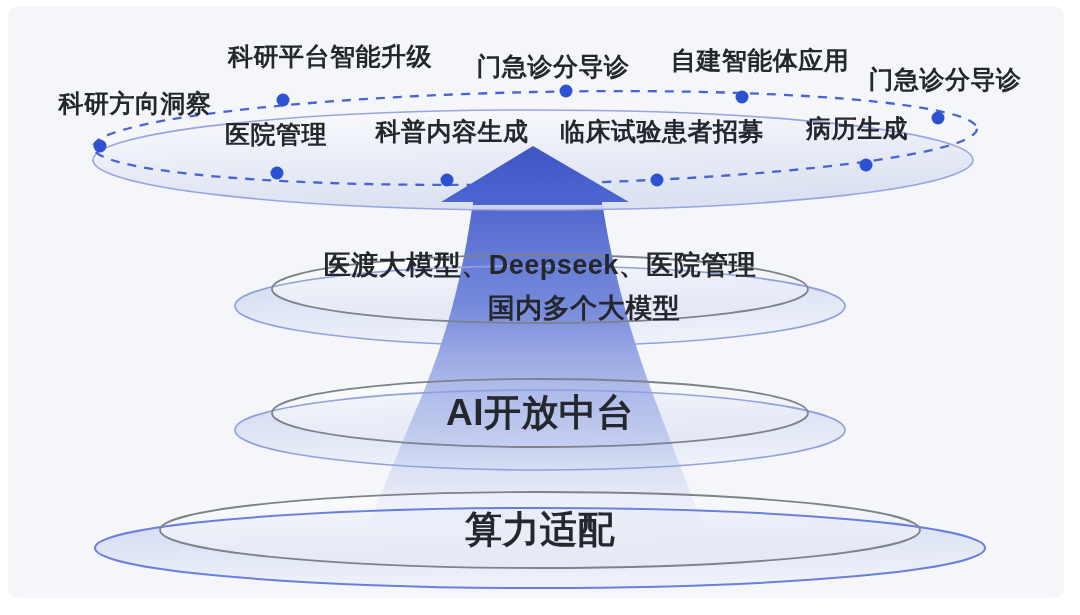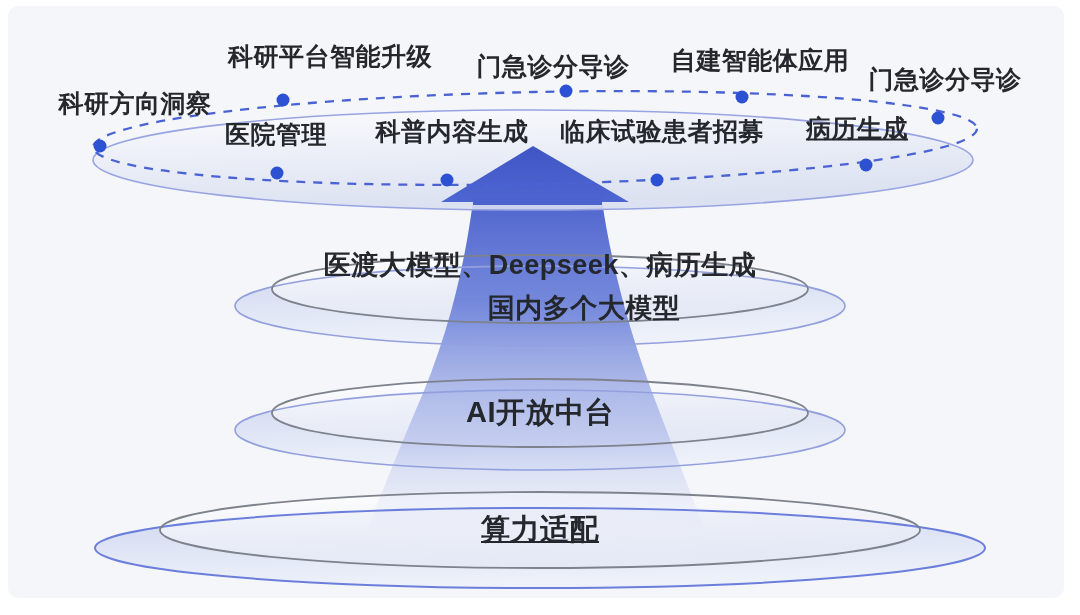--- a/index.html
+++ b/index.html
@@ -13,36 +13,36 @@
     --base-stroke-strong:#6b7edb;
   }
   html,body{margin:0;padding:0;background:#ffffff;}
   body{font-family:"Liberation Sans","DejaVu Sans",sans-serif;}
   .stage{position:relative;width:1080px;height:615px;background:#ffffff;overflow:hidden;}
   .card{position:absolute;left:8px;top:6px;width:1056px;height:592px;background:var(--card-bg);border-radius:10px;}
   .diagram{position:absolute;left:0;top:0;width:1080px;height:615px;}
   .lbl{position:absolute;transform:translate(-50%,-50%);color:var(--text-dark);font-weight:800;white-space:nowrap;letter-spacing:0.5px;}
   .ring-lbl{font-size:25px;}
   .layer-lbl{font-size:27px;}
-  .layer-lbl-lg{font-size:29px;}
+  .layer-lbl-lg{font-size:37px;}
   
   .l-research-insight{left:135px;top:103px;font-family:Liberation Serif, serif;}
   .l-research-upgrade{left:330px;top:56px;}
   .l-triage{left:553px;top:50px;margin-top:16px;}
   .l-record-qa{left:760px;top:60px;}
   .l-science-gen{left:945px;top:79px;}
   .l-hospital-mgmt{left:276px;top:134px;}
   .l-custom-agent{left:452px;top:131px;}
   .l-trial-recruit{left:662px;top:131px;font-family:Liberation Mono, monospace;}
-  .l-record-gen{left:857px;top:128px;text-decoration:underline;}
+  .l-record-gen{left:857px;top:128px;}
   
   .l-models-1{left:540px;top:265px;}
   .l-models-2{left:540px;top:308px;margin-left:44px;}
   .l-ai-platform{left:540px;top:413px;}
-  .l-compute{left:540px;top:530px;text-decoration:underline;}
+  .l-compute{left:540px;top:530px;}
   
   .gray-edge{fill:none;stroke:var(--gray-stroke);stroke-width:1.8;}
   .blue-edge{fill:none;stroke:var(--blue-stroke);stroke-width:1.6;}
   .blue-edge-strong{fill:none;stroke:var(--base-stroke-strong);stroke-width:2;}
   .orbit{fill:none;stroke:var(--dash-blue);stroke-width:2.3;stroke-dasharray:9 8;}
   .orbit-dot{fill:var(--dot-blue);}
 </style>
 </head>
 <body>
 
@@ -120,17 +120,17 @@
   <div class="lbl ring-lbl l-research-insight">科研方向洞察</div>
   <div class="lbl ring-lbl l-research-upgrade">科研平台智能升级</div>
   <div class="lbl ring-lbl l-triage">门急诊分导诊</div>
   <div class="lbl ring-lbl l-record-qa">自建智能体应用</div>
   <div class="lbl ring-lbl l-science-gen">门急诊分导诊</div>
   <div class="lbl ring-lbl l-hospital-mgmt">医院管理</div>
   <div class="lbl ring-lbl l-custom-agent">科普内容生成</div>
   <div class="lbl ring-lbl l-trial-recruit">临床试验患者招募</div>
   <div class="lbl ring-lbl l-record-gen">病历生成</div>
 
-  <div class="lbl layer-lbl l-models-1">医渡大模型、Deepseek、病历生成</div>
+  <div class="lbl layer-lbl l-models-1">医渡大模型、Deepseek、医院管理</div>
   <div class="lbl layer-lbl l-models-2">国内多个大模型</div>
   <div class="lbl layer-lbl-lg l-ai-platform lbl">AI开放中台</div>
   <div class="lbl layer-lbl-lg l-compute lbl">算力适配</div>
 </div>
 
 </body></html>

